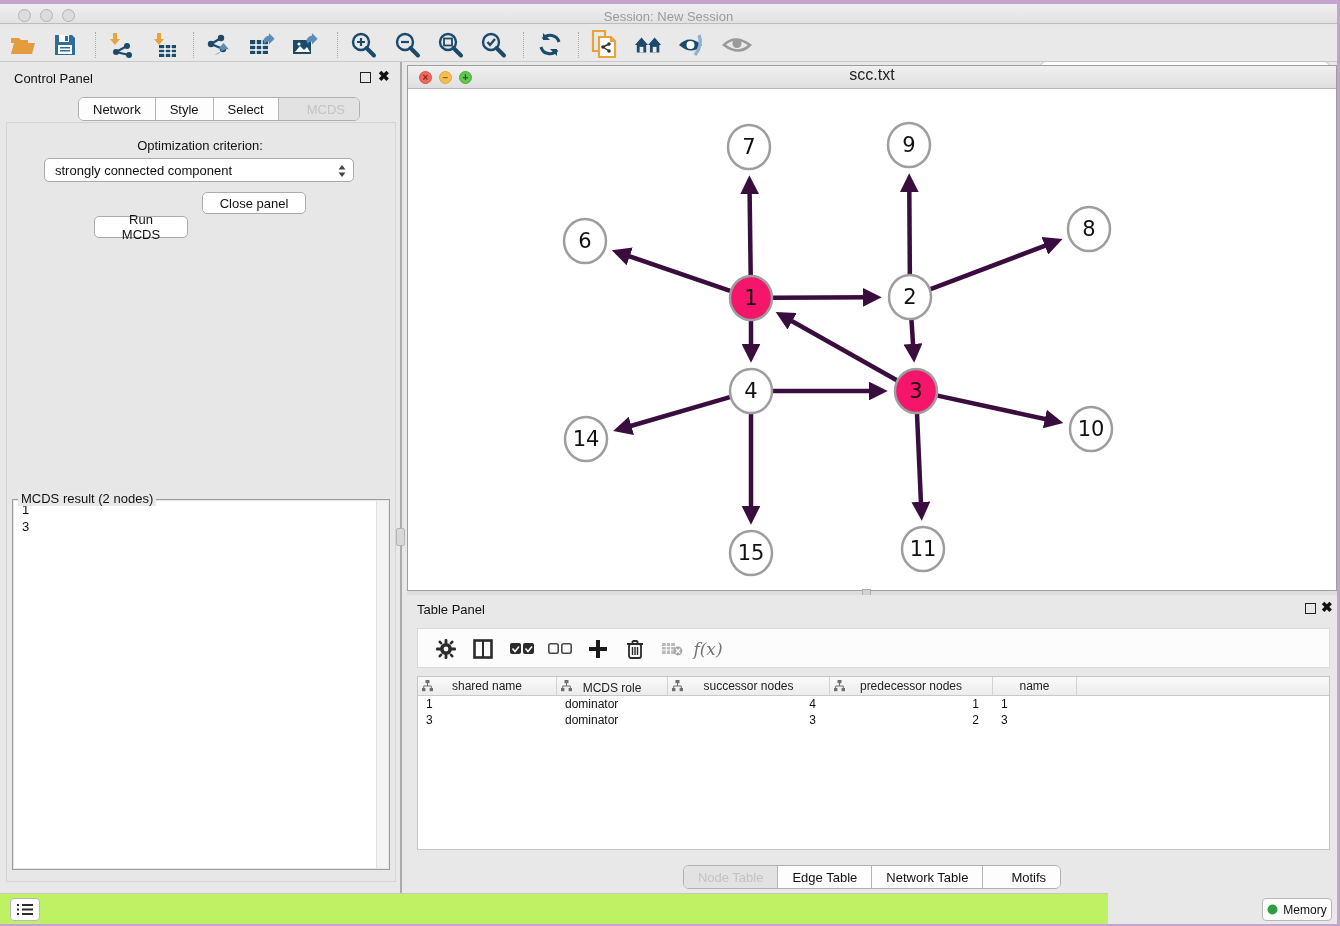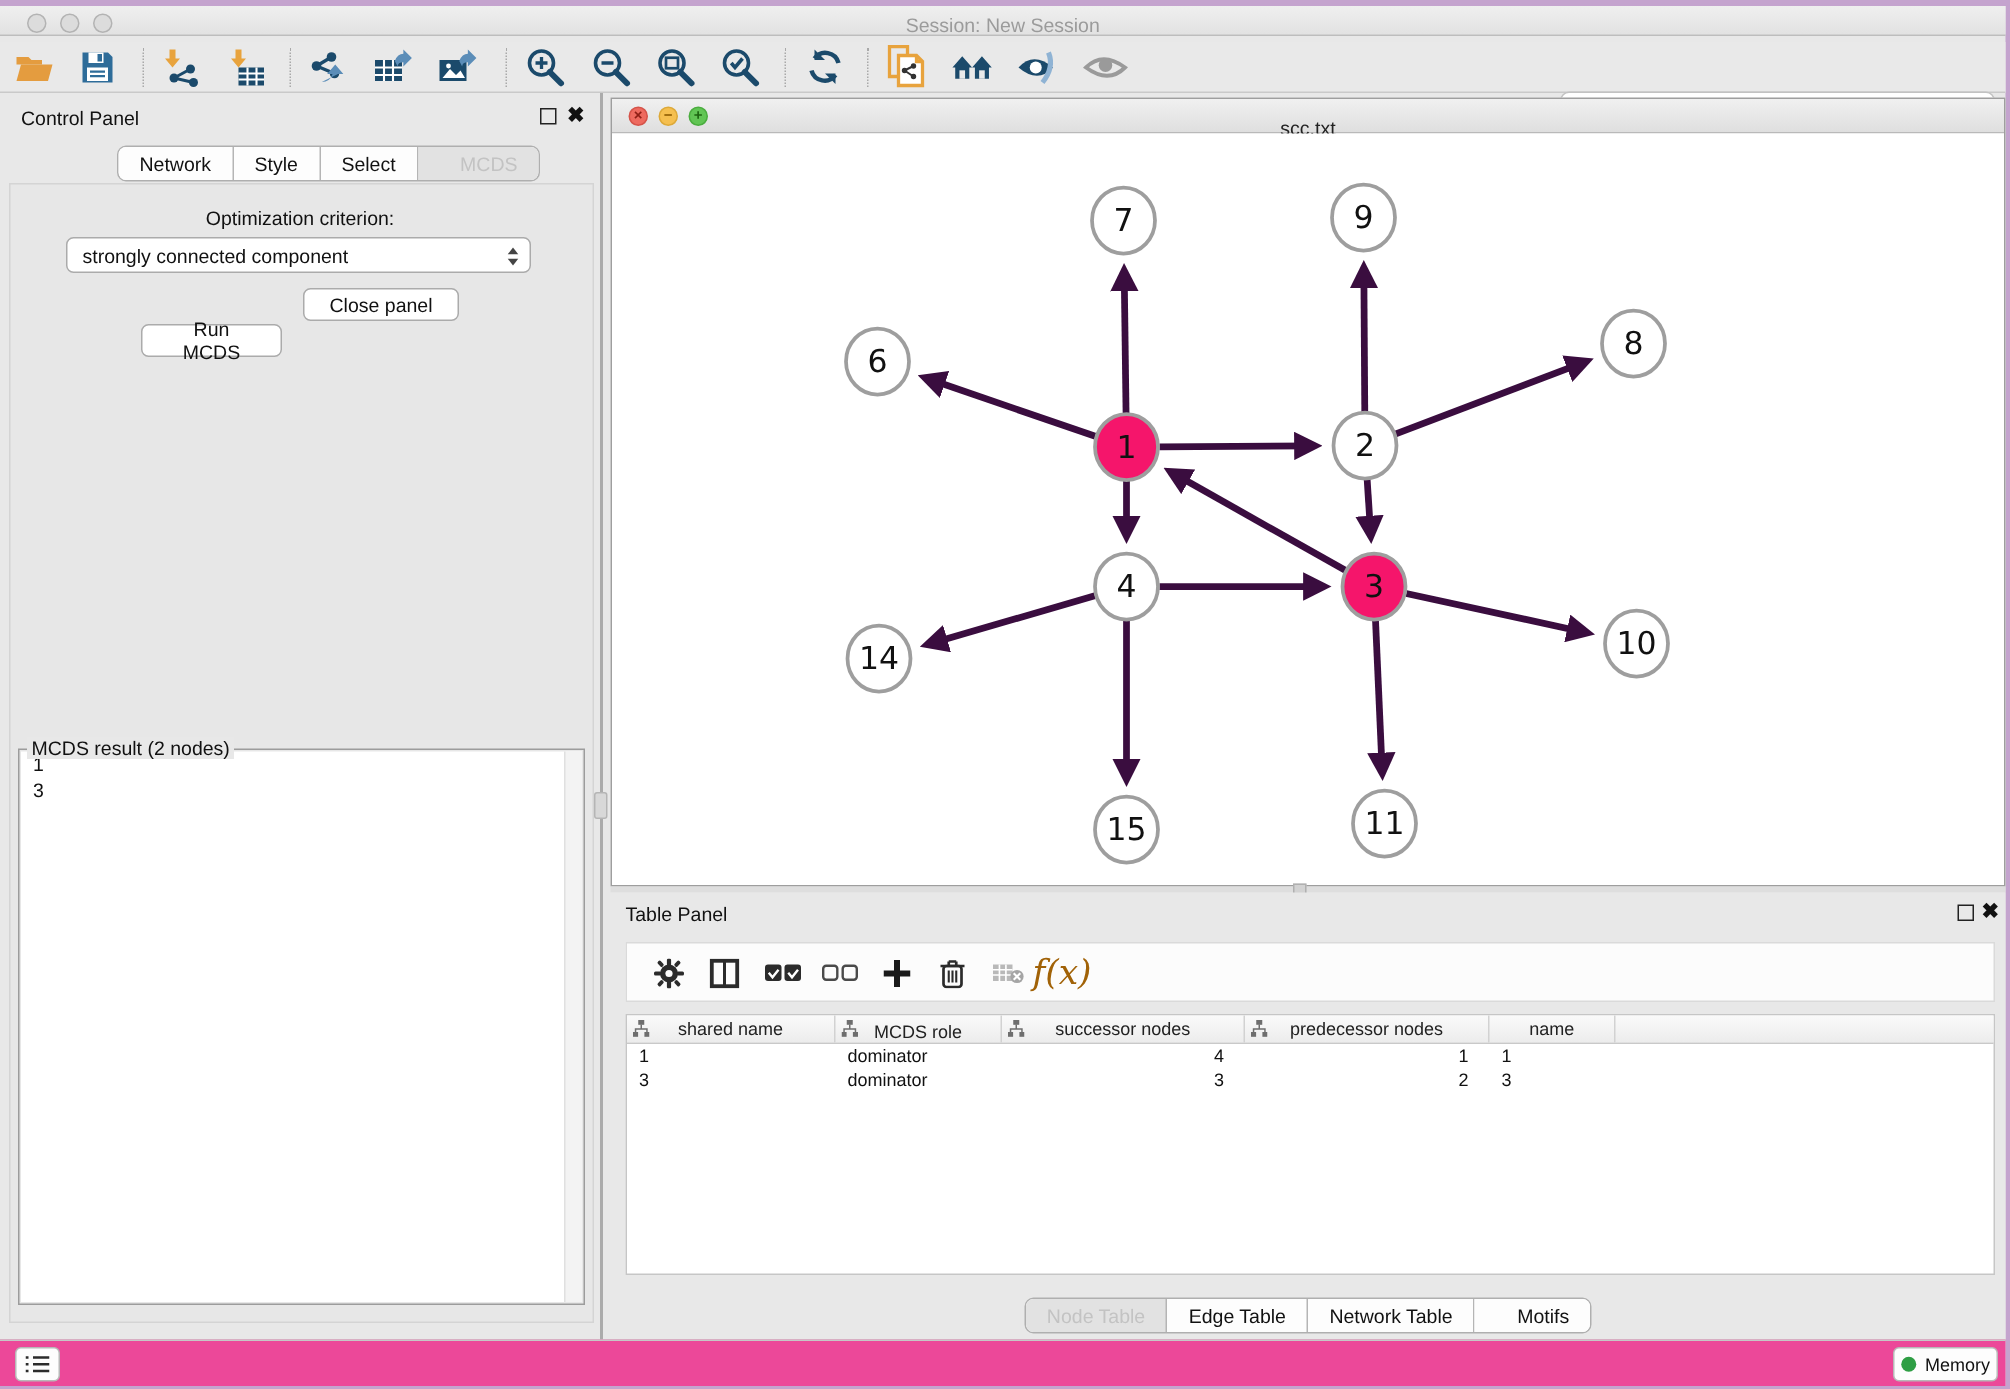--- a/index.html
+++ b/index.html
@@ -56,51 +56,51 @@
   .fieldset .frame { position:absolute; left:0; top:7px; right:0; bottom:0; border:1px solid #9C9C9C; }
   .listbox { position:absolute; left:2px; top:9px; right:2px; bottom:2px; background:#FFFFFF; }
   .listbox .scroll { position:absolute; right:0; top:0; width:12px; height:100%; background:#F3F3F3; border-left:1px solid #E0E0E0; }
   .list-item { font-size:13px; color:#111; padding:1px 0 1px 8px; }
 
   
   .net-window { position:absolute; left:407px; top:65px; width:930px; height:526px;
     border:1px solid #9E9E9E; background:#fff; }
   .net-titlebar { position:absolute; left:0; top:0; width:100%; height:23px;
     background:linear-gradient(#F0F0F0,#DFDFDF); border-bottom:1px solid #B9B9B9; }
-  .net-title { position:absolute; width:100%; top:12px; text-align:center; font-size:13px; color:#222; }
+  .net-title { position:absolute; width:100%; top:0; text-align:center; font-size:16px; color:#222; }
   .light { position:absolute; top:5px; width:13px; height:13px; border-radius:50%; font-size:10px; font-weight:bold;
     display:flex; align-items:center; justify-content:center; line-height:1; }
   .light.red   { left:11px; background:#EE6A5F; border:1px solid #D55349; color:#8F1F16; }
   .light.yellow{ left:31px; background:#F5BF4F; border:1px solid #DDA938; color:#925F03; }
   .light.green { left:51px; background:#61C554; border:1px solid #4AAD3E; color:#1D6511; }
   .canvas { position:absolute; left:0; top:23px; width:928px; height:501px; background:#fff; }
   .canvas svg { position:absolute; left:0; top:0; }
 
   .h-splitter { position:absolute; left:407px; top:591px; width:930px; height:4px; background:#DEDEDE; }
   .h-handle { position:absolute; left:455px; top:-2px; width:9px; height:8px; background:#D2D2D2; border:1px solid #B0B0B0; }
 
   
   .table-panel { position:absolute; left:407px; top:595px; width:930px; height:298px; background:#E8E8E8; }
   .tp-toolbar { position:absolute; left:10px; top:33px; width:913px; height:40px; background:#FCFCFC;
     border:1px solid #DADADA; }
   .tp-icon { position:absolute; top:6px; width:28px; height:28px; display:flex; align-items:center; justify-content:center; }
-  .fx { font-family:"DejaVu Serif", serif; font-style:italic; font-size:23px; color:#a16207; }
+  .fx { font-family:"DejaVu Serif", serif; font-style:italic; font-size:17px; color:#737373; }
 
   .dtable { position:absolute; left:10px; top:81px; width:913px; height:174px; background:#FFFFFF; border:1px solid #C6C6C6; }
   .dt-header { display:flex; height:19px; background:linear-gradient(#FAFAFA,#ECECEC); border-bottom:1px solid #C9C9C9; }
   .dt-hcell { position:relative; font-size:12px; color:#222; display:flex; align-items:center; justify-content:center;
     border-right:1px solid #D2D2D2; }
   .dt-hcell svg { position:absolute; left:4px; top:3px; }
   .dt-row { display:flex; height:16px; }
   .dt-cell { font-size:12px; color:#111; display:flex; align-items:center; }
 
   .bottom-tabs { position:absolute; left:0; right:0; top:270px; display:flex; justify-content:center; }
 
   
-  .status-bar { position:absolute; left:0; top:893px; width:1337px; height:31px; background:#ec4899; border-top:1px solid #C6C6C6; }
+  .status-bar { position:absolute; left:0; top:893px; width:1108px; height:31px; background:#bef264; border-top:1px solid #C6C6C6; }
   .sb-btn { position:absolute; top:4px; height:23px; background:#FDFDFD; border:1px solid #B8B8B8; border-radius:4px;
     display:flex; align-items:center; justify-content:center; font-size:12px; color:#111; }
 </style>
 </head>
 <body>
 
 <div id="app">
   <div class="window"></div>
 
   <div class="titlebar">

